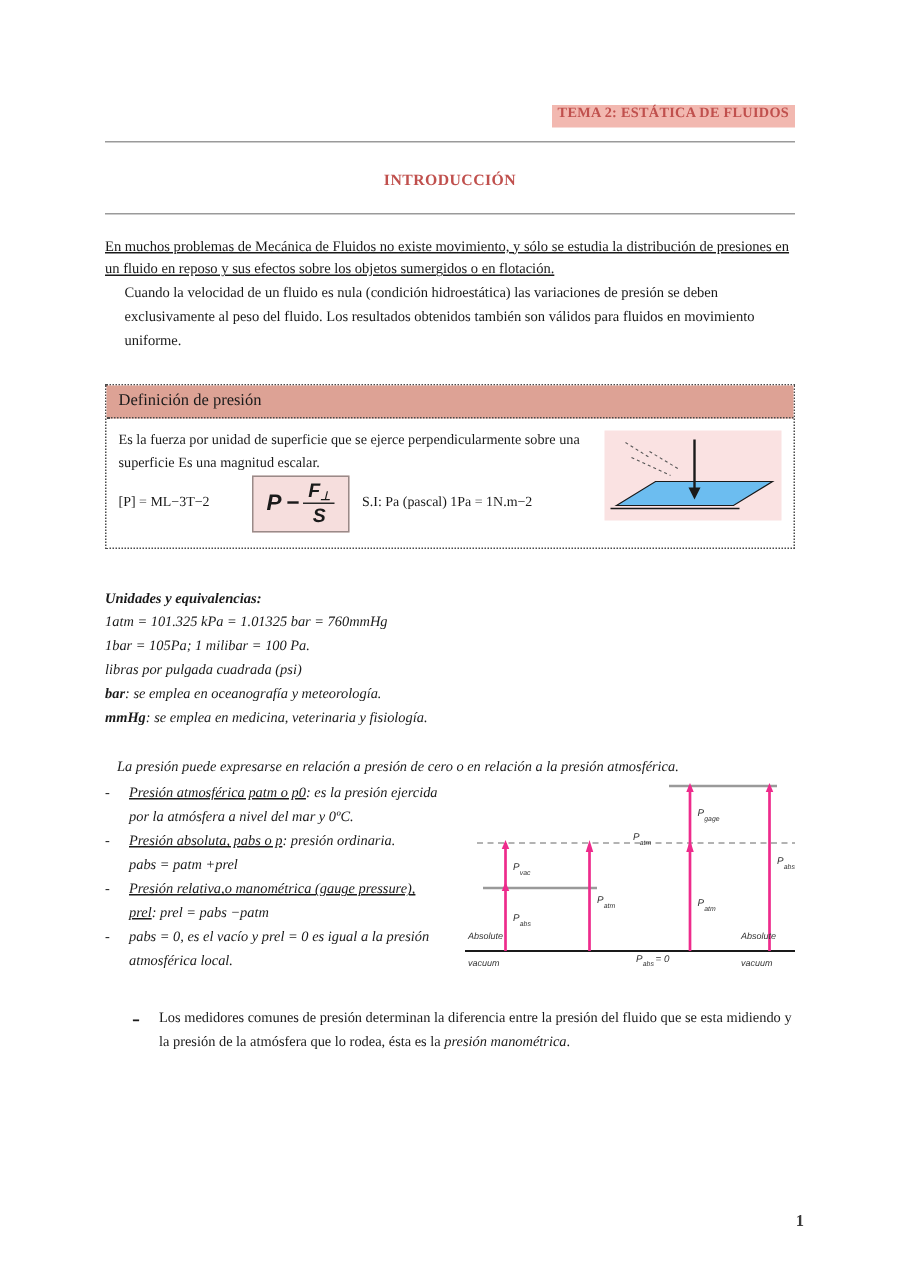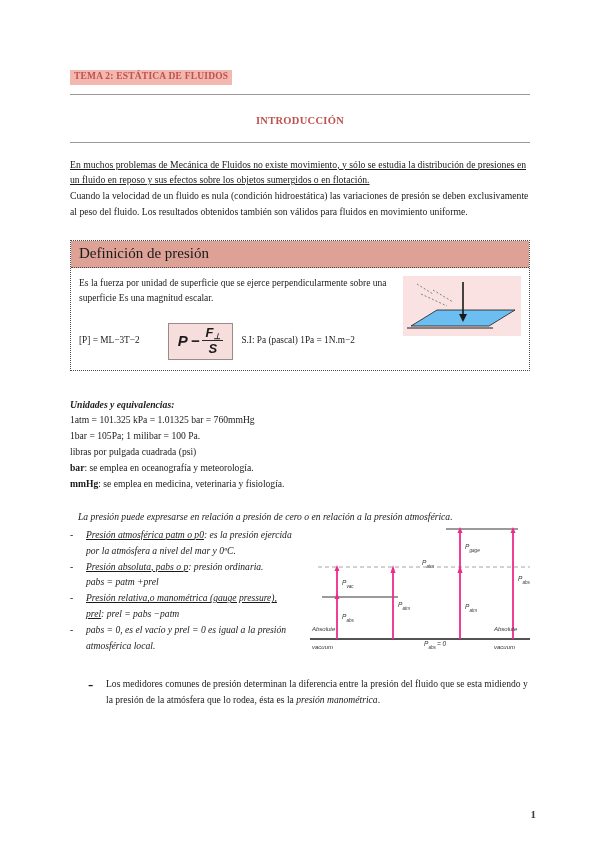--- a/index.html
+++ b/index.html
@@ -27,21 +27,21 @@
 
   .content {
     position: absolute;
     left: 70px;
     top: 0;
     width: 460px;
   }
 
   
   .title-row {
-    text-align: left;
+    text-align: right;
     margin-top: 66px;
     line-height: 1;
   }
   .doc-title {
     display: inline-block;
     background: #f2b8b0;
     color: #c0504d;
     font-weight: bold;
     font-size: 9.5px;
     letter-spacing: 0.2px;
@@ -67,51 +67,50 @@
   }
 
   
   .para {
     font-size: 9.7px;
     line-height: 1.63;
     text-align: left;
     margin: 0;
   }
   .para-intro { margin-top: 14px; text-decoration: underline; }
-  .para-intro2 { margin-top: 0px; }
+  .para-intro2 { margin-top: 0px; margin-left: 13px; }
 
   
   .def-box {
     margin-top: 20px;
     border: 1.5px dotted #4a4a4a;
     box-sizing: border-box;
     position: relative;
   }
   .def-header {
     background: #dda295;
     border-bottom: 1.5px dotted #4a4a4a;
     padding: 4px 8px 5px 8px;
-    font-size: 15px;
+    font-size: 11px;
     color: #1a1a1a;
   }
   .def-body {
     position: relative;
     padding: 8px 8px 10px 8px;
     min-height: 86px;
     box-sizing: border-box;
   }
   .def-text {
     font-size: 9.5px;
     line-height: 1.62;
     width: 330px;
   }
   .formula-row {
     display: flex;
     align-items: center;
-    margin-top: 16px;
     width: 340px;
   }
   .dim-text {
     font-size: 9.3px;
     white-space: nowrap;
     padding-bottom: 2px;
   }
   .formula-box {
     background: #f6dedd;
     border: 1px solid #9a8a88;
@@ -172,20 +171,21 @@
   .units-block { margin-top: 28px; }
   .units-title {
     font-style: italic;
     font-weight: bold;
     font-size: 9.7px;
     margin-bottom: 2px;
   }
   .units-line {
     font-size: 9.6px;
     line-height: 1.68;
+    font-style: italic;
   }
   .units-line b { font-weight: bold; }
 
   
   .rel-block {
     margin-top: 17px;
     position: relative;
     font-style: italic;
   }
   .rel-intro {

